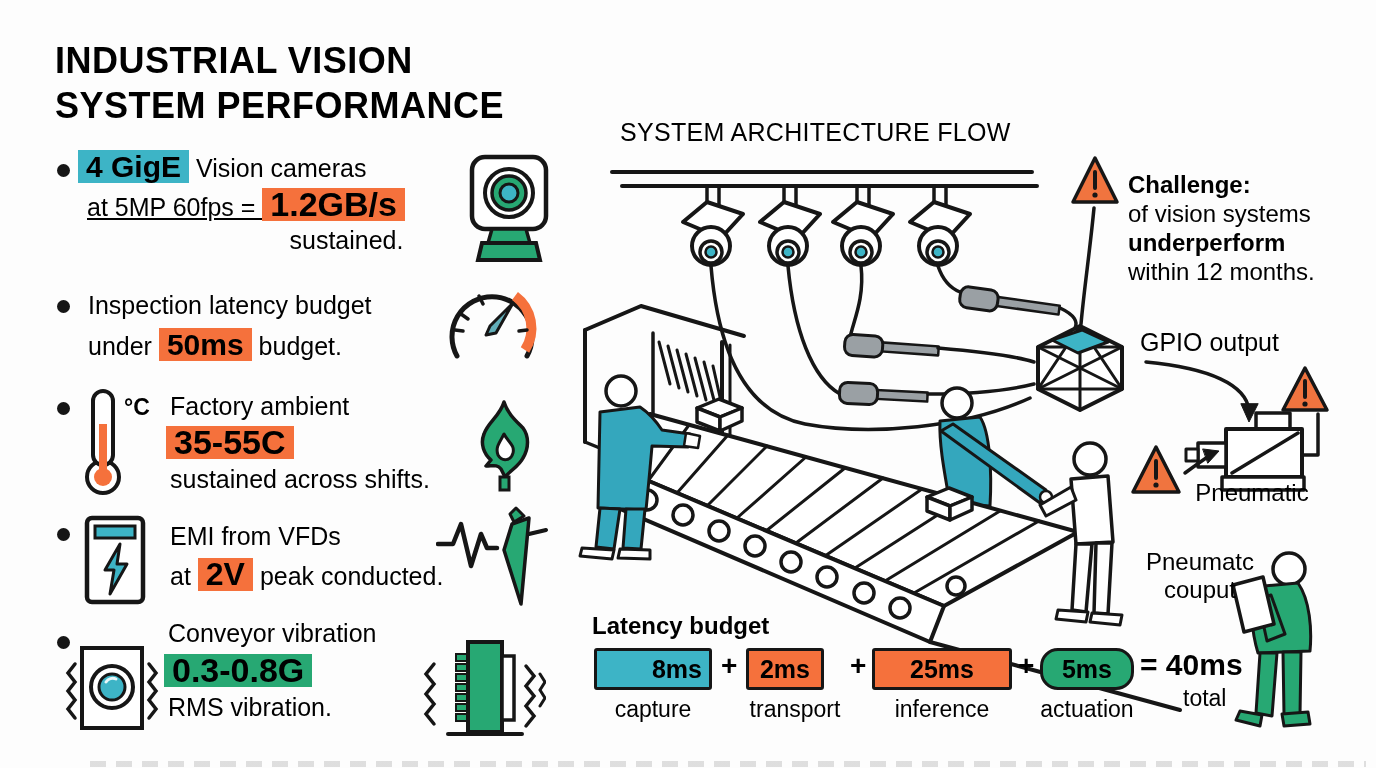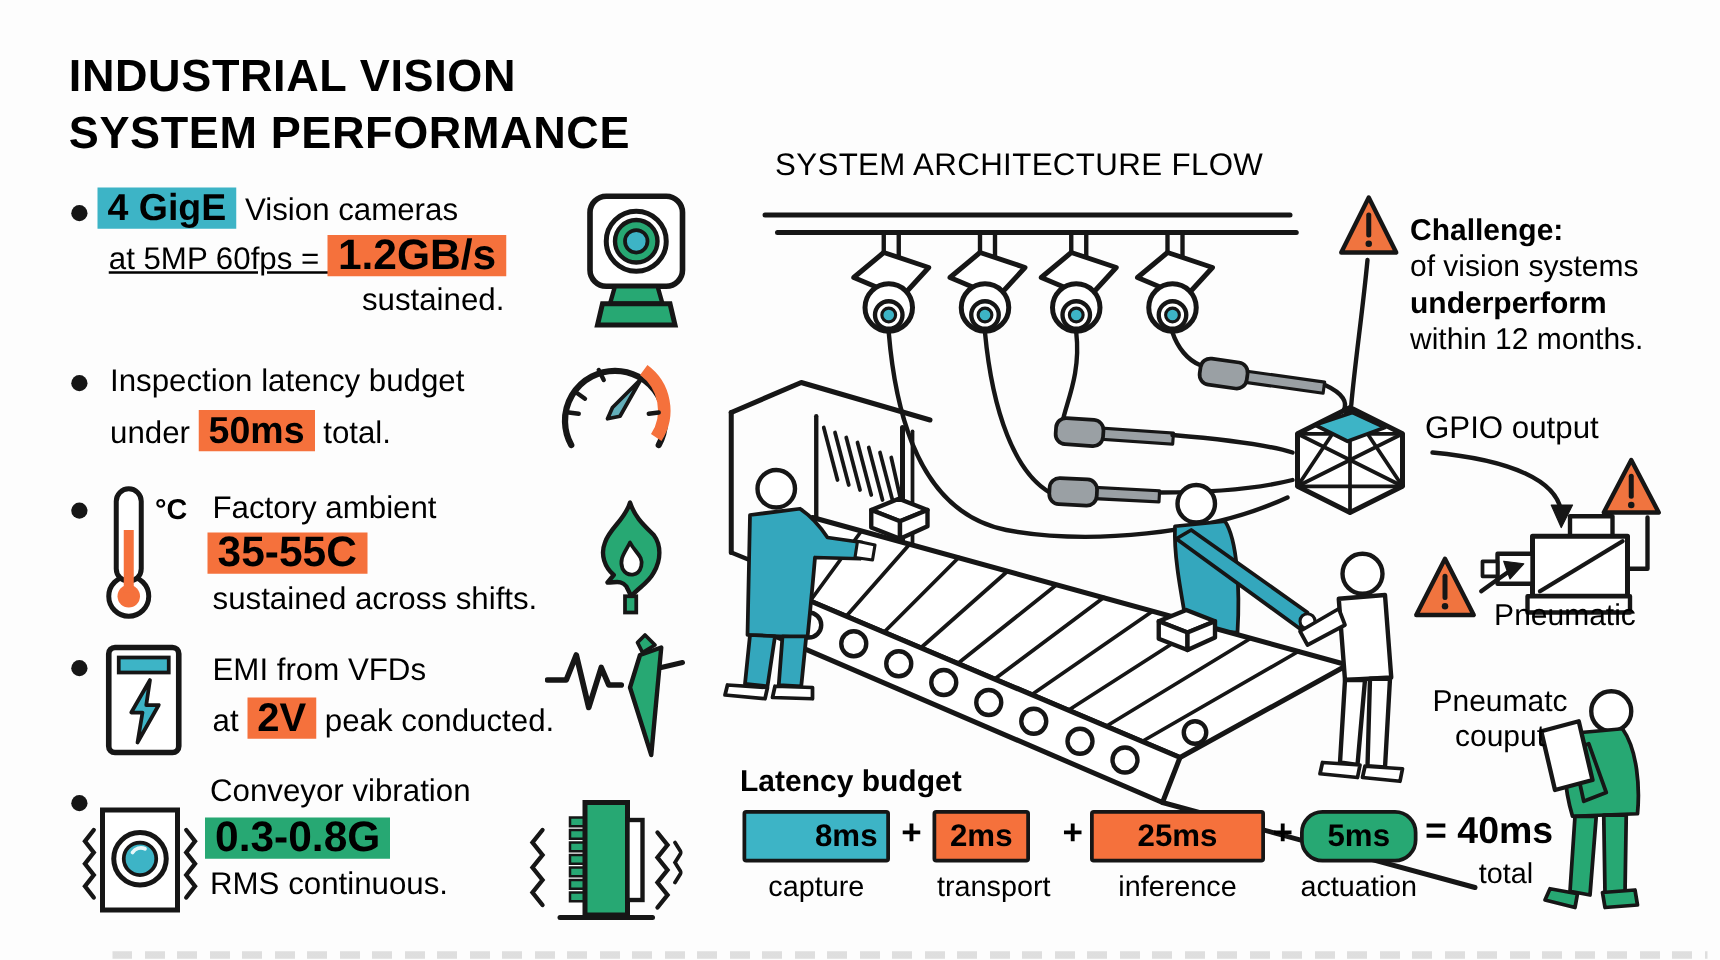--- a/index.html
+++ b/index.html
@@ -63,21 +63,21 @@
     <circle cx="43" cy="41" r="17" fill="#27a873" stroke="#161616" stroke-width="3.5"></circle>
     <circle cx="43" cy="41" r="9" fill="#3db4c6" stroke="#161616" stroke-width="3"></circle>
     <polygon points="26,77 60,77 64,91 22,91" fill="#27a873" stroke="#161616" stroke-width="3.5"></polygon>
     <polygon points="16,91 70,91 74,108 12,108" fill="#27a873" stroke="#161616" stroke-width="4"></polygon>
   </svg>
 
   <span class="abs dot" style="left:57px;top:300px;"></span>
   <div class="abs btext" style="left:88px;top:290px;">
     <div>Inspection latency budget</div>
     <div style="margin-top:7px;">
-      <span>under </span><span class="hl hl-orange">50ms</span><span> total.</span>
+      <span>under </span><span class="hl hl-orange">50ms</span><span> budget.</span>
     </div>
   </div>
   <svg class="abs" style="left:441px;top:286px;" width="102" height="84" viewBox="0 0 102 84">
     <path d="M 16,70 A 40 40 0 1 1 86,70" fill="none" stroke="#161616" stroke-width="5" stroke-linecap="round"></path>
     <path d="M 74,10 A 40 40 0 0 1 84,64" fill="none" stroke="#f5713c" stroke-width="10"></path>
     <line x1="20" y1="28" x2="27" y2="33" stroke="#161616" stroke-width="3.5" stroke-linecap="round"></line>
     <line x1="14" y1="44" x2="22" y2="45" stroke="#161616" stroke-width="3.5" stroke-linecap="round"></line>
     <line x1="38" y1="10" x2="42" y2="18" stroke="#161616" stroke-width="3.5" stroke-linecap="round"></line>
     <line x1="86" y1="44" x2="78" y2="45" stroke="#161616" stroke-width="3.5" stroke-linecap="round"></line>
     <polygon points="45,49 49,40 72,17 55,47" fill="#62aeb9" stroke="#161616" stroke-width="3" stroke-linejoin="round"></polygon>
@@ -130,21 +130,21 @@
     <rect x="18" y="8" width="60" height="80" fill="#fff" stroke="#161616" stroke-width="4"></rect>
     <circle cx="48" cy="47" r="21" fill="#fff" stroke="#161616" stroke-width="4"></circle>
     <circle cx="48" cy="47" r="13" fill="#3db4c6" stroke="#161616" stroke-width="3"></circle>
     <path d="M42,42 A 8 8 0 0 1 52,39" fill="none" stroke="#e8f7f9" stroke-width="3" stroke-linecap="round"></path>
   </svg>
   <div class="abs btext" style="left:168px;top:618px;">
     <div>Conveyor vibration</div>
     <div style="margin-top:5px;">
       <span class="hl hl-green-big" style="margin-left:-4px;text-align:right;">0.3-0.8G</span>
     </div>
-    <div style="margin-top:3px;">RMS continuous.</div>
+    <div style="margin-top:3px;">RMS vibration.</div>
   </div>
   <svg class="abs" style="left:420px;top:628px;" width="126" height="112" viewBox="0 0 126 112">
     <polyline points="14,36 6,46 14,56 6,66 14,76 6,86 14,96" fill="none" stroke="#161616" stroke-width="3.5" stroke-linecap="round"></polyline>
     <polyline points="106,38 114,48 106,58 114,68 106,78 114,88 106,98" fill="none" stroke="#161616" stroke-width="3.5" stroke-linecap="round"></polyline>
     <polyline points="120,46 125,54 120,62 125,70 120,78" fill="none" stroke="#161616" stroke-width="3" stroke-linecap="round"></polyline>
     <g>
       <rect x="36" y="26" width="12" height="7" fill="#27a873" stroke="#161616" stroke-width="2"></rect>
       <rect x="36" y="36" width="12" height="7" fill="#27a873" stroke="#161616" stroke-width="2"></rect>
       <rect x="36" y="46" width="12" height="7" fill="#27a873" stroke="#161616" stroke-width="2"></rect>
       <rect x="36" y="56" width="12" height="7" fill="#27a873" stroke="#161616" stroke-width="2"></rect>

